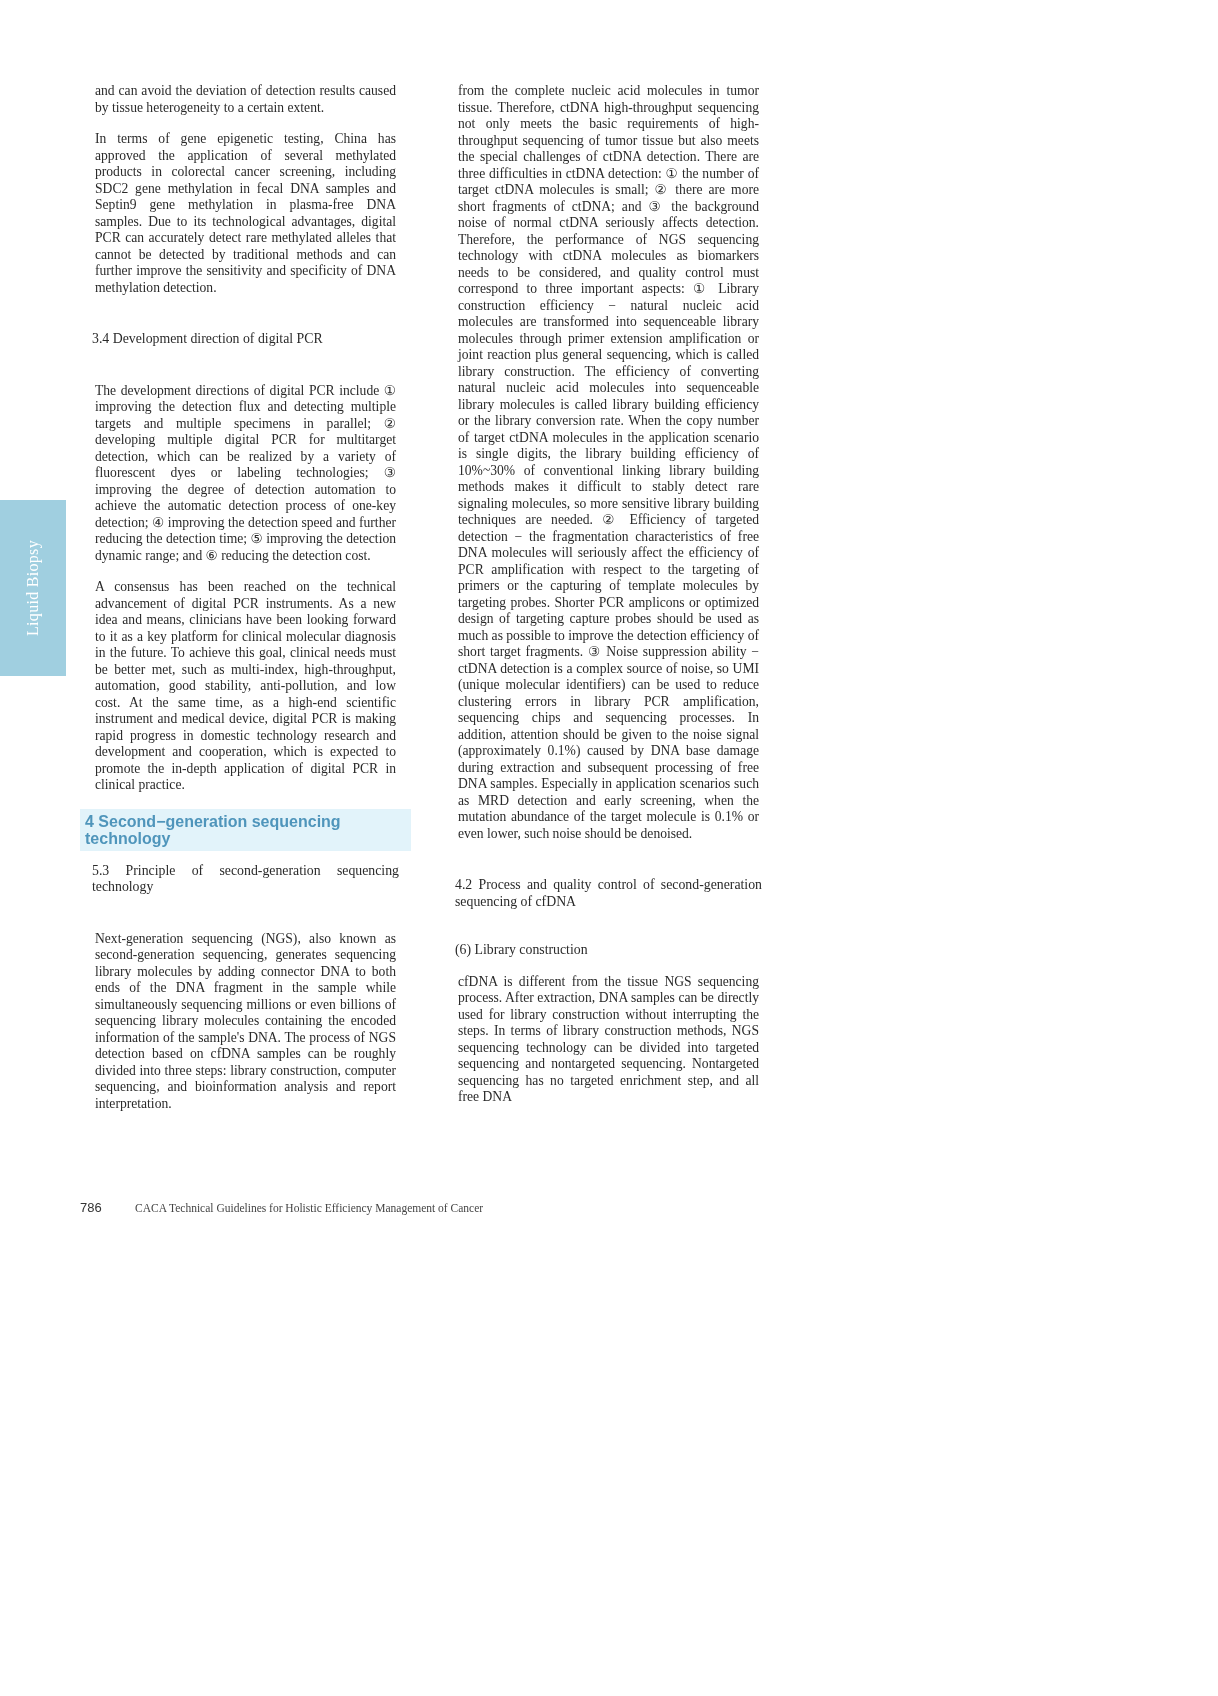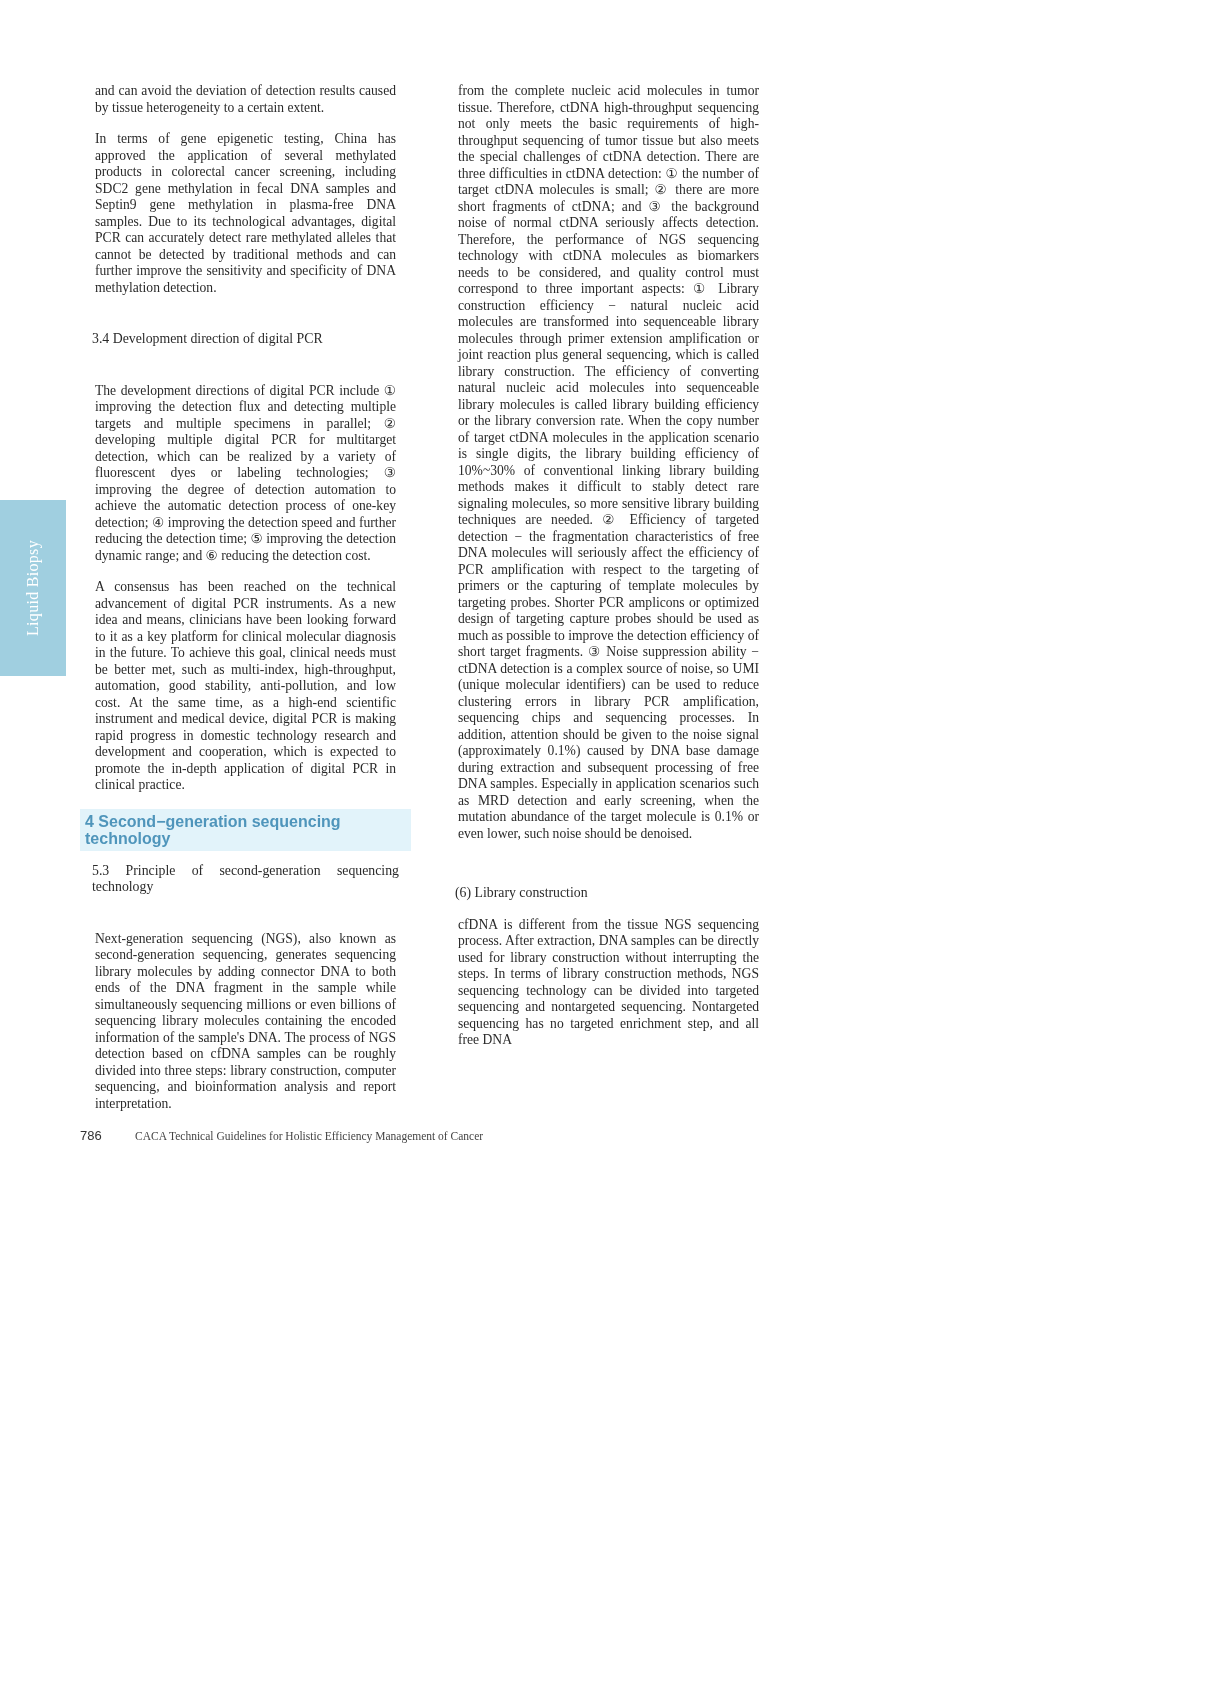--- a/index.html
+++ b/index.html
@@ -10,21 +10,21 @@
   .side-tab span { color: #ffffff; font-size: 16px; transform: rotate(-90deg); white-space: nowrap;
                    letter-spacing: 0.3px; }
   .col { position: absolute; top: 68px; width: 331px; font-size: 13.6px; line-height: 16.5px; }
   .col.left { left: 80px; }
   .col.right { left: 443px; }
   p { margin: 15px; text-align: justify; hyphens: manual; }
   .gap { height: 8px; }
   h3.sub { font-weight: normal; font-size: 13.8px; margin: 12px; line-height: 16.5px; text-align: justify; }
   .section-head { background: #e2f3fa; color: #4f95bb; font-family: "Liberation Sans", "DejaVu Sans", sans-serif;
                   font-weight: bold; font-size: 16px; padding: 4px 5px; margin: 4px 0 8px 0; line-height: 17px; }
-  .footer { position: absolute; top: 1128px; left: 80px; display: flex; align-items: baseline; }
+  .footer { position: absolute; top: 1200px; left: 80px; display: flex; align-items: baseline; }
   .page-num { font-family: "Liberation Sans", "DejaVu Sans", sans-serif; font-size: 13px; color: #333; width: 55px; }
   .running-title { font-size: 11.5px; color: #444; }
 </style>
 </head>
 <body>
 
 <div class="side-tab">
   <span>Liquid Biopsy</span>
 </div>
 
@@ -38,20 +38,21 @@
   <p>A consensus has been reached on the technical advancement of digital PCR instruments. As a new idea and means, clinicians have been looking forward to it as a key platform for clinical molecular diagnosis in the future. To achieve this goal, clinical needs must be better met, such as multi-index, high-throughput, automation, good stability, anti-pollution, and low cost. At the same time, as a high-end scientific instrument and medical device, digital PCR is making rapid progress in domestic technology research and development and cooperation, which is expected to promote the in-depth application of digital PCR in clinical practice.</p>
   <div class="section-head">4 Second−generation sequencing technology</div>
   <h3 class="sub">5.3 Principle of second-generation sequencing technology</h3>
   <div class="gap"></div>
   <p>Next-generation sequencing (NGS), also known as second-generation sequencing, generates sequencing library molecules by adding connector DNA to both ends of the DNA fragment in the sample while simultaneously sequencing millions or even billions of sequencing library molecules containing the encoded information of the sample's DNA. The process of NGS detection based on cfDNA samples can be roughly divided into three steps: library construction, computer sequencing, and bioinformation analysis and report interpretation.</p>
 </div>
 
 <div class="col right">
   <p>from the complete nucleic acid molecules in tumor tissue. Therefore, ctDNA high-throughput sequencing not only meets the basic requirements of high-throughput sequencing of tumor tissue but also meets the  special challenges of ctDNA detection. There are three difficulties in ctDNA detection: ① the number of target ctDNA molecules is small; ② there are more short fragments of ctDNA; and ③ the background noise of normal ctDNA seriously affects detection. Therefore, the performance of NGS sequencing technology with ctDNA molecules as biomarkers needs to be considered, and quality control must correspond to three important aspects: ① Library construction efficiency − natural nucleic acid molecules are transformed into sequenceable library molecules through primer extension amplification or joint reaction plus general sequencing, which is called library construction. The efficiency of converting natural nucleic acid molecules into sequenceable library molecules is called library building efficiency or the library conversion rate. When the copy number of target ctDNA molecules in the application scenario is single digits, the library building efficiency of 10%~30% of conventional linking library building methods makes it difficult to stably detect rare signaling molecules, so more sensitive library building techniques are needed. ② Efficiency of targeted detection − the fragmentation characteristics of free DNA molecules will seriously affect the efficiency of PCR amplification with respect to the targeting of primers or the capturing of template molecules by targeting probes. Shorter PCR amplicons or optimized design of targeting capture probes should be used as much as possible to improve the detection efficiency of short target fragments. ③ Noise suppression ability − ctDNA detection is a complex source of noise, so UMI (unique molecular identifiers) can be used to reduce clustering errors in library PCR amplification, sequencing chips and sequencing processes. In addition, attention should be given to the noise signal (approximately 0.1%) caused by DNA base damage during extraction and subsequent processing of free DNA samples. Especially in application scenarios such as MRD detection and early screening, when the mutation abundance of the target molecule is 0.1% or even lower, such noise should be denoised.</p>
   <div class="gap"></div>
+  <h3 class="sub">4.2 Process and quality control of second-generation sequencing of cfDNA</h3>
   <div class="gap"></div>
   <h3 class="sub">(6) Library construction</h3>
   <p>cfDNA is different from the tissue NGS sequencing process. After extraction, DNA samples can be directly used for library construction without interrupting the steps. In terms of library construction methods, NGS sequencing technology can be divided into targeted sequencing and nontargeted sequencing. Nontargeted sequencing has no targeted enrichment step, and all free DNA</p>
 </div>
 
 <div class="footer">
   <span class="page-num">786</span>
   <span class="running-title">CACA Technical Guidelines for Holistic Efficiency Management of Cancer</span>
 </div>
 

